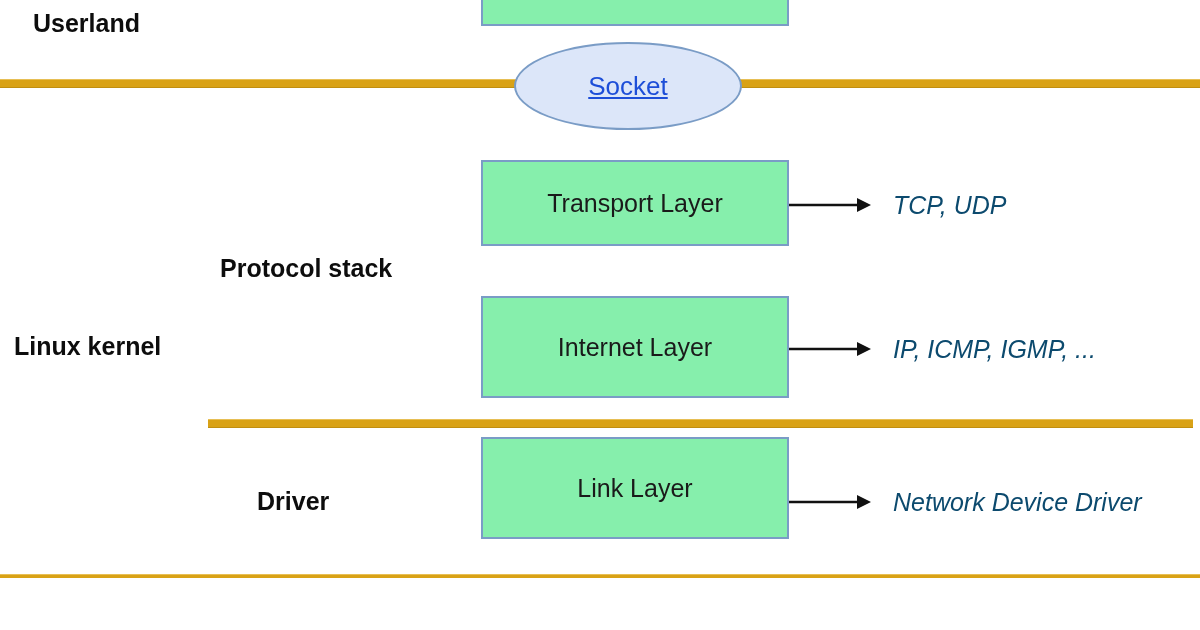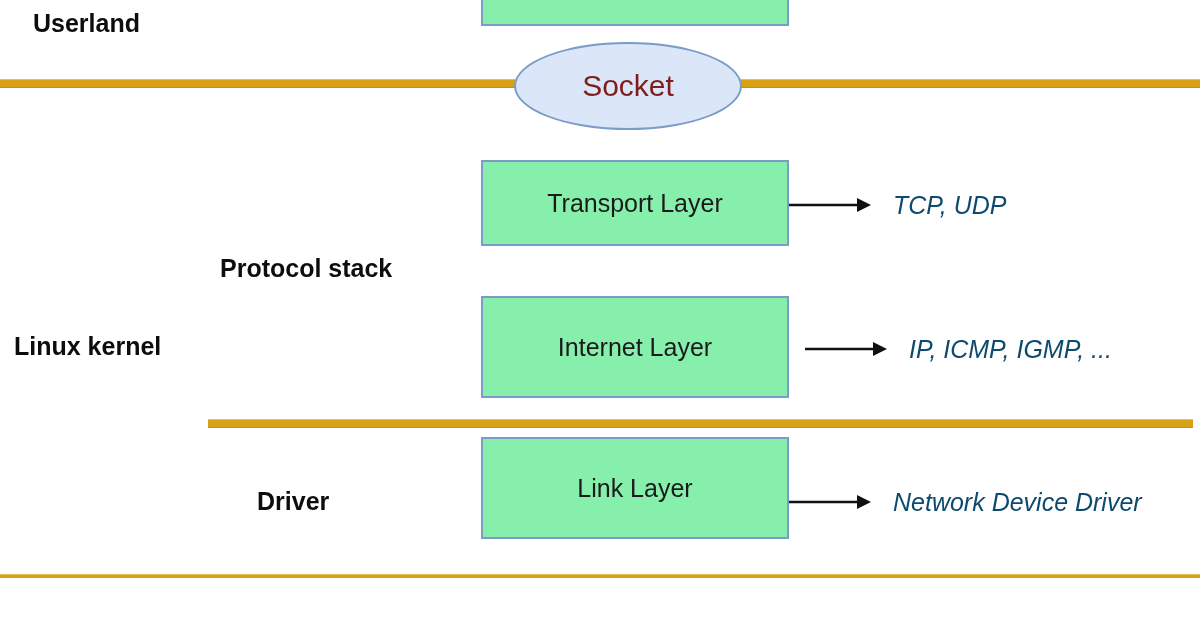--- a/index.html
+++ b/index.html
@@ -59,23 +59,24 @@
     top: 42px;
     width: 228px;
     height: 88px;
     background: #dce6f9;
     border: 2px solid #7a9cc6;
     border-radius: 50%;
     box-sizing: border-box;
     display: flex;
     align-items: center;
     justify-content: center;
-    font-size: 30px;
-    color: #7f1d1d;
+    font-size: 26px;
+    color: #1d4ed8;
     z-index: 4;
+    text-decoration: underline;
   }
 
   
   .section-label {
     position: absolute;
     font-size: 25px;
     font-weight: bold;
     color: #0d0d0d;
     white-space: nowrap;
     z-index: 2;
@@ -94,21 +95,21 @@
   }
   .arrow-svg { display: block; }
   .annotation-text {
     font-size: 25px;
     color: #0c4a6e;
     white-space: nowrap;
     margin-left: 22px;
     font-style: italic;
   }
   #annotation-transport { left: 789px; top: 190px; }
-  #annotation-internet  { left: 789px; top: 334px; margin-left: 16px; }
+  #annotation-internet  { left: 789px; top: 334px; }
   #annotation-link      { left: 789px; top: 487px; }
 </style>
 </head>
 <body>
 
 <div id="canvas">
 
   <div class="rule" id="rule-userland-kernel"></div>
   <div class="rule" id="rule-stack-driver"></div>
   <div class="rule" id="rule-driver-hardware"></div>

